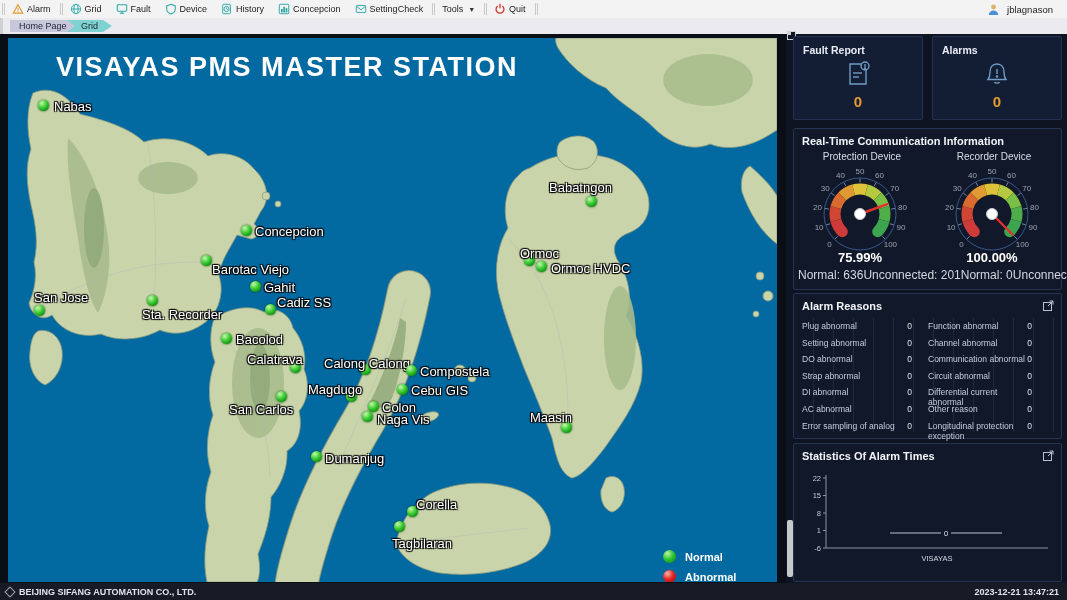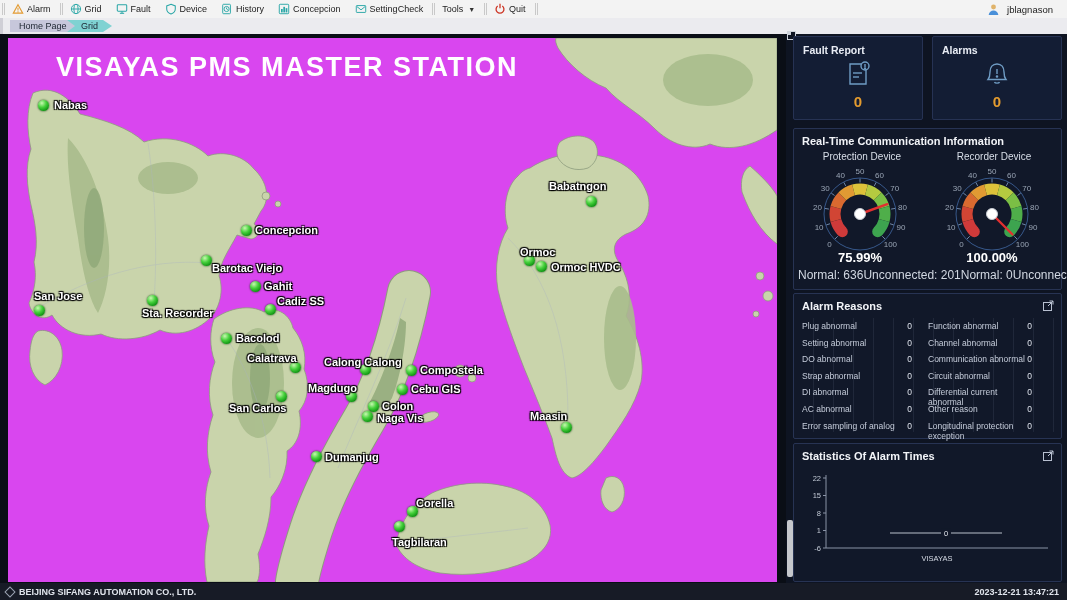--- a/index.html
+++ b/index.html
@@ -18,27 +18,27 @@
   
   .tabbar{position:absolute;left:0;top:18px;width:1067px;height:16px;background:#ebebef;
           border-left:3px solid #cfcfd6;}
   .tab{position:absolute;top:2px;height:12px;line-height:12px;font-size:9px;color:#1c2430;
        padding:0 14px 0 9px;}
   .tab-home{left:7px;background:#c7c7db;clip-path:polygon(0 0,calc(100% - 9px) 0,100% 50%,calc(100% - 9px) 100%,0 100%);}
   .tab-grid{left:64px;background:#7fd2d2;clip-path:polygon(0 0,calc(100% - 9px) 0,100% 50%,calc(100% - 9px) 100%,0 100%,8px 50%);padding-left:14px;}
 
   
   .main{position:absolute;left:0;top:34px;width:1067px;height:549px;background:#0a0e16;}
-  .map{position:absolute;left:8px;top:4px;width:769px;height:544px;background:#d946ef;overflow:hidden;}
+  .map{position:absolute;left:8px;top:4px;width:769px;height:544px;background:#0369a1;overflow:hidden;}
   .map-title{position:absolute;left:48px;top:14px;font-size:27px;font-weight:900;color:#fff;
              letter-spacing:1.5px;white-space:nowrap;}
   .st-dot{position:absolute;width:11px;height:11px;border-radius:50%;
           background:radial-gradient(circle at 35% 28%,#c8f7b0 0%,#46d13c 40%,#119614 75%,#0a6b0d 100%);
           box-shadow:0 0 2px #063e07;}
-  .st-label{position:absolute;font-size:11px;font-weight:bold;color:#fff;white-space:nowrap;
+  .st-label{position:absolute;font-size:13px;font-weight:normal;color:#fff;white-space:nowrap;
             text-shadow:1px 1px 1px #000,-1px -1px 1px #000,1px -1px 1px #000,-1px 1px 1px #000;}
   .legend{position:absolute;left:655px;top:512px;}
   .legend-row{display:flex;align-items:center;gap:9px;margin-bottom:7px;}
   .legend-dot{width:13px;height:13px;border-radius:50%;}
   .legend-label{font-size:11px;font-weight:bold;color:#fff;}
 
   
   .panel{position:absolute;left:786px;top:0;width:281px;height:549px;background:#0e1422;}
   .collapse-sq{position:absolute;left:1px;top:-3px;width:7px;height:7px;border:1px solid #cdd2da;background:#0e1422;}
   .collapse-sq::after{content:"";position:absolute;left:0;top:0;width:3px;height:3px;background:#cdd2da;}
@@ -257,20 +257,30 @@
           <div class="st-dot" style="left: 516px; top: 217px;"></div>
           <div class="st-label" style="left: 512px; top: 208px;">Ormoc</div>
           <div class="st-dot" style="left: 528px; top: 223px;"></div>
           <div class="st-label" style="left: 543px; top: 223px;">Ormoc HVDC</div>
           <div class="st-dot" style="left: 553px; top: 384px;"></div>
           <div class="st-label" style="left: 522px; top: 372px;">Maasin</div>
           <div class="st-dot" style="left: 399px; top: 468px;"></div>
           <div class="st-label" style="left: 408px; top: 459px;">Corella</div>
           <div class="st-dot" style="left: 386px; top: 483px;"></div>
           <div class="st-label" style="left: 384px; top: 498px;">Tagbilaran</div>
+        </div>
+      <div class="legend">
+          <div class="legend-row">
+            <span class="legend-dot" style="background:radial-gradient(circle at 35% 28%,#baf5a6 0%,#2fc62f 45%,#0c7d10 100%)"></span>
+            <span class="legend-label">Normal</span>
+          </div>
+          <div class="legend-row">
+            <span class="legend-dot" style="background:radial-gradient(circle at 35% 28%,#ffb3a8 0%,#e62525 45%,#8f0d0d 100%)"></span>
+            <span class="legend-label">Abnormal</span>
+          </div>
         </div>
     </div>
 
     <div class="panel">
       <div class="collapse-sq"></div>
 
       <div class="card" style="left:7px;top:2px;">
         <div class="c-title">Fault Report</div>
         <div class="c-icon">
           <svg width="30" height="30" viewBox="0 0 30 30" fill="none" stroke="#6f9cc4" stroke-width="1.4">

